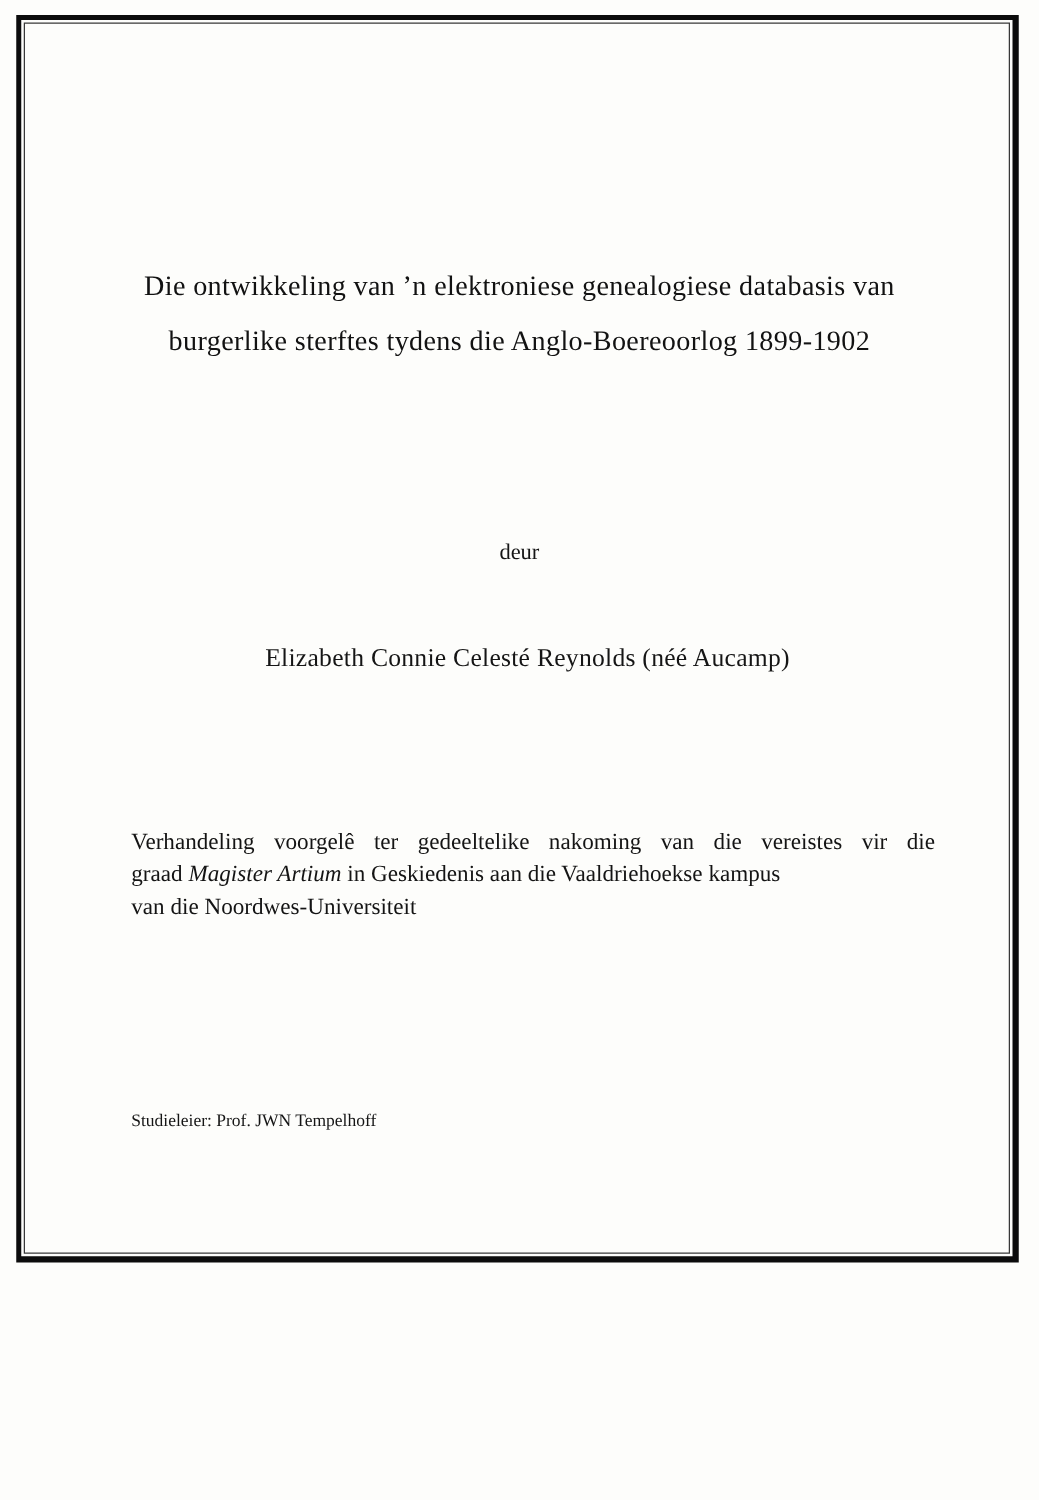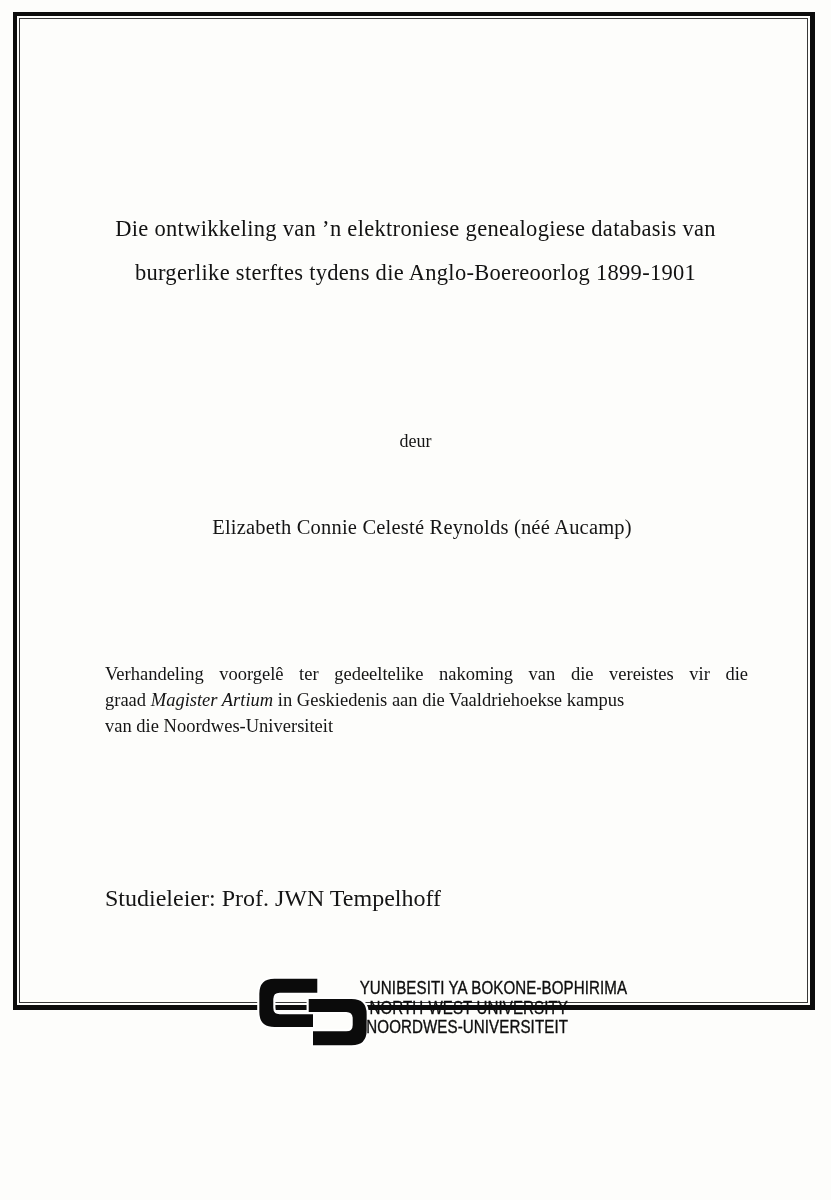--- a/index.html
+++ b/index.html
@@ -39,21 +39,21 @@
 
   .statement {
     position:absolute; top:662px; left:105px; width:643px;
     font-size:18.5px; line-height:25.8px; color:#141414;
   }
   .stmt-line1 { text-align:justify; text-align-last:justify; }
   .it { font-style:italic; }
 
   .supervisor-block {
     position:absolute; top:884px; left:105px;
-    font-size:24px; line-height:28px;
+    font-size:14px; line-height:28px;
   }
 
   .logo { position:absolute; top:968px; left:256px; width:330px; height:100px; }
   .logo-mark { position:absolute; left:0; top:0; width:114px; height:88px; }
   .logo-text {
     position:absolute; left:64px; top:11px; width:248px;
     text-align:right;
     transform:scaleX(0.84); transform-origin:100% 0;
     font-family:"Liberation Sans", sans-serif;
     font-size:18px; line-height:19.5px; letter-spacing:0.1px;
@@ -66,44 +66,31 @@
 <body>
 
 <div class="sheet">
 
   <div class="frame-outer">
     <div class="frame-inner"></div>
   </div>
 
   <div class="title">
     <div>Die ontwikkeling van ’n elektroniese genealogiese databasis van</div>
-    <div>burgerlike sterftes tydens die Anglo-Boereoorlog 1899-1901</div>
+    <div>burgerlike sterftes tydens die Anglo-Boereoorlog 1899-1902</div>
   </div>
 
   <div class="byline">deur</div>
 
   <div class="author">Elizabeth Connie Celesté Reynolds (néé Aucamp)</div>
 
   <div class="statement">
     <div class="stmt-line1">Verhandeling voorgelê ter gedeeltelike nakoming van die vereistes vir die</div>
     <div><span>graad </span><span class="it">Magister Artium</span><span> in Geskiedenis aan die Vaaldriehoekse kampus</span></div>
     <div>van die Noordwes-Universiteit</div>
   </div>
 
   <div class="supervisor-block">
     <div>Studieleier: Prof. JWN Tempelhoff</div>
   </div>
 
-  <div class="logo">
-    <svg class="logo-mark" viewBox="0 0 106 82" xmlns="http://www.w3.org/2000/svg">
-
-      <path d="M48,28 L89,28 Q104,28 104,43 L104,58 Q104,73 89,73 L52,73 L52,58 L84,58 Q89,58 89,53 L89,47 Q89,42 84,42 L48,42 Z" fill="#0b0b0b" stroke="#ffffff" stroke-width="2"></path>
-
-      <path d="M58,9 L17,9 Q2,9 2,24 L2,41 Q2,56 17,56 L54,56 L54,42 L22,42 Q17,42 17,37 L17,29 Q17,24 22,24 L58,24 Z" fill="#0b0b0b" stroke="#ffffff" stroke-width="2"></path>
-    </svg>
-    <div class="logo-text">
-      <div>YUNIBESITI YA BOKONE-BOPHIRIMA</div>
-      <div>NORTH-WEST UNIVERSITY</div>
-      <div>NOORDWES-UNIVERSITEIT</div>
-    </div>
-  </div>
 
 </div>
 
 </body></html>

